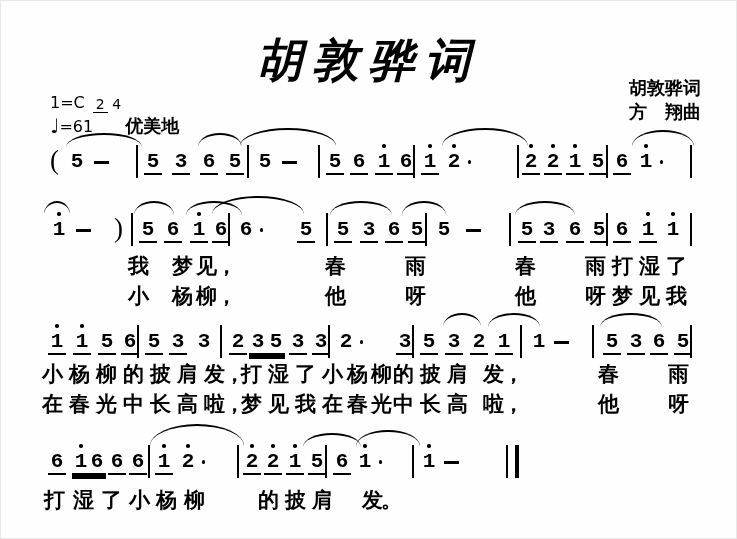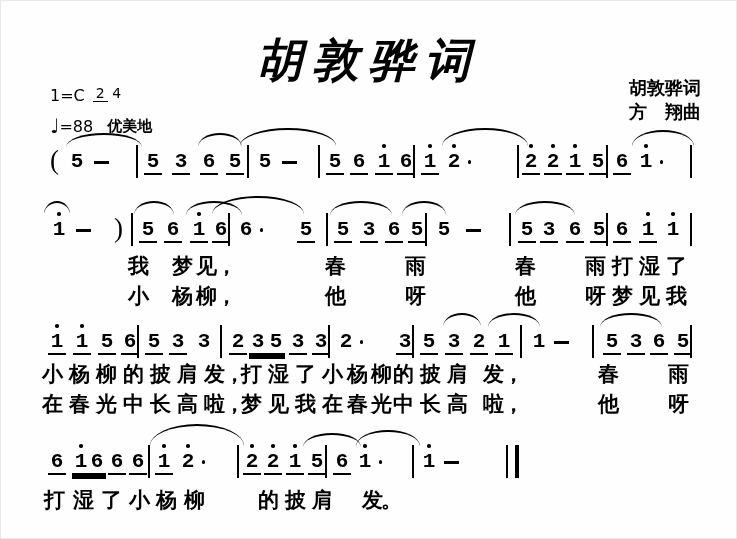--- a/index.html
+++ b/index.html
@@ -8,26 +8,26 @@
     font-family:"Liberation Serif",serif; color:#000; overflow:hidden;
     box-shadow: inset 0 0 0 1px #e8e8e8;
   }
   .title {
     position:absolute; top:30px; left:0; right:0; text-align:center;
     font-size:46px; font-weight:bold; font-style:italic; letter-spacing:10px;
     font-family:"Liberation Serif",serif;
   }
   .credits { position:absolute; right:36px; top:76px; font-size:18px; font-weight:bold; line-height:1.35; text-align:left; }
   .keysig { position:absolute; left:50px; top:86px; font-size:16px; font-family:"DejaVu Sans",sans-serif; }
-  .keyrow { display:flex; align-items:flex-start; height:26px; }
+  .keyrow { display:flex; align-items:flex-end; height:26px; }
   .frac { display:inline-block; text-align:center; font-size:14px; line-height:1.05; margin-left:8px; vertical-align:middle; }
   .frac .num { border-bottom:1px solid #000; padding:0 3px; }
   .temporow { display:flex; align-items:center; height:24px; margin-top:2px; }
   .qnote { font-size:20px; font-family:"DejaVu Sans",sans-serif; }
-  .expr { margin-left:14px; font-weight:bold; font-family:"Liberation Serif",serif; font-size:15px; }
+  .expr { margin-left:32px; font-weight:bold; font-family:"Liberation Serif",serif; font-size:18px; }
 
   .mline { position:absolute; left:0; width:737px; height:0; }
   .tok { position:absolute; top:0; }
   .note {
     width:18px; text-align:center;
     font-family:"Liberation Mono",monospace; font-size:21px; font-weight:bold; line-height:23px;
   }
   .u1 { border-bottom:2px solid #000; }
   .u2 { box-shadow:0 4px 0 #000; }
   .hi::before {
@@ -54,21 +54,21 @@
   <div class="keysig">
     <div class="keyrow">
       <span>1=C</span>
       <span class="frac">
         <span class="num">2</span>
         <span class="den">4</span>
       </span>
     </div>
     <div class="temporow">
       <span class="qnote">♩</span>
-      <span>=88</span>
+      <span>=61</span>
       <span class="expr">优美地</span>
     </div>
   </div>
 
   <div class="credits">
     <div>胡敦骅词</div>
     <div>方　翔曲</div>
   </div>
 
   <div class="mline" style="top: 150px;">

